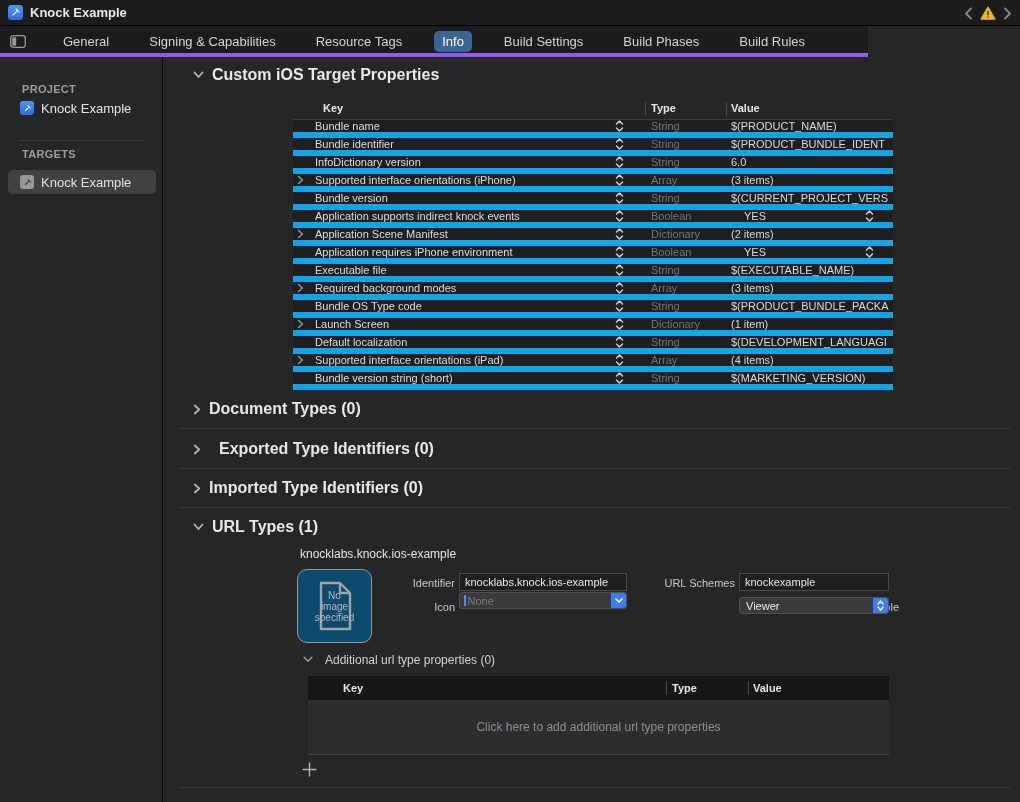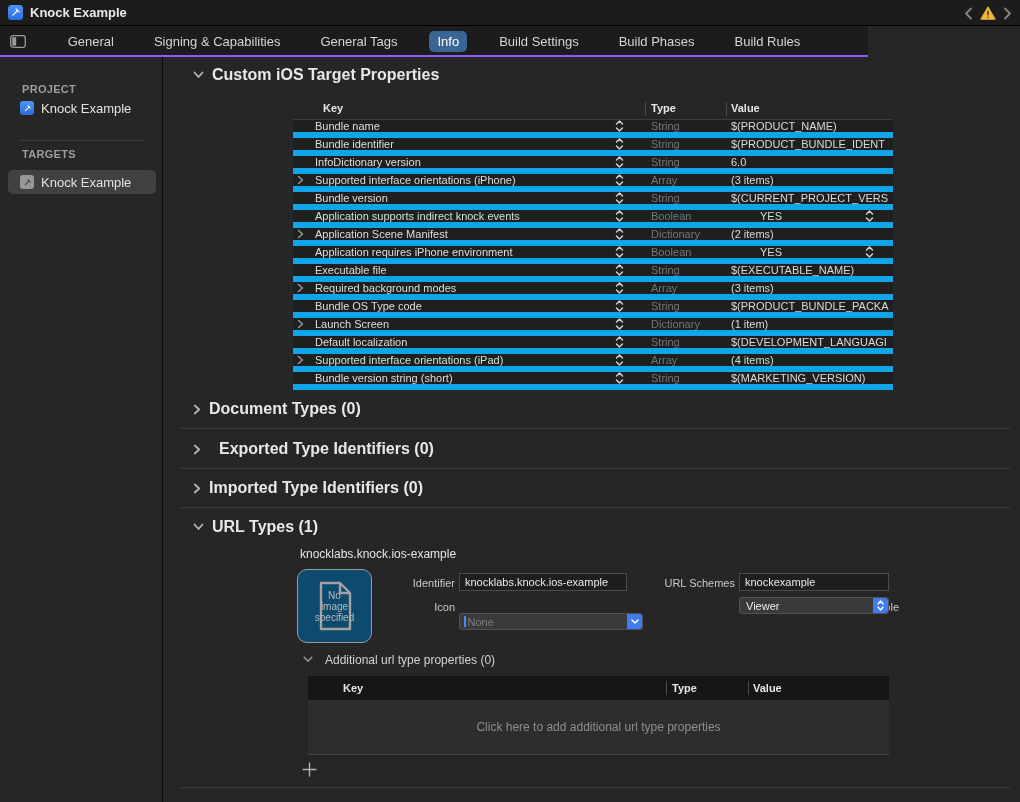--- a/index.html
+++ b/index.html
@@ -16,21 +16,21 @@
   .titlebar { position:absolute; left:0; top:0; width:1020px; height:26px;
     background:#1c1c1d; border-bottom:1px solid #000; display:flex; align-items:center; }
   .app-icon { width:15px; height:15px; margin:0 7px 0 8px; border-radius:3.5px;
     background:linear-gradient(#4f93f7,#2d6ce0); display:flex; align-items:center; justify-content:center; flex:0 0 auto; }
   .win-title { font-size:13px; font-weight:700; color:#e9e9ea; }
   .tb-right { position:absolute; right:8px; top:0; height:26px; display:flex; align-items:center; gap:7px; }
   .warn-tri { position:relative; width:16px; height:14px; }
 
   
   .tabbar { position:absolute; left:0; top:26px; width:868px; height:31px;
-    background:#1c1c1d; border-bottom:2px solid #8b5cf6; }
+    background:#1c1c1d; border-bottom:4px solid #8b5cf6; }
   .sidebar-toggle { position:absolute; left:10px; top:9px; cursor:default; }
   .tabs { position:absolute; left:0; top:0; width:100%; height:31px;
     display:flex; align-items:center; justify-content:center; gap:24px; }
   .tab { font-size:13px; color:#d4d4d6; padding:3px 8px; border-radius:5px; white-space:nowrap; }
   .tab.active { background:#3a6595; color:#fff; }
 
   
   .sidebar { position:absolute; left:0; top:57px; width:163px; height:745px;
     background:#262627; border-right:1px solid #0a0a0a; }
   .sb-header { position:absolute; left:22px; font-size:11px; font-weight:700;
@@ -57,21 +57,21 @@
   .pt-head .h { position:absolute; top:4px; font-size:11px; font-weight:700; color:#e6e6e7; }
   .vsep { position:absolute; top:4px; width:1px; height:14px; background:#4a4a4c; }
   .prow { position:relative; height:18px; background:#1f1f20; border-bottom:6px solid #0ea5e9; }
   .prow > span { position:absolute; top:50%; transform:translateY(-50%); font-size:11px; white-space:nowrap; }
   .p-disc { left:4px; visibility:hidden; }
   .prow.has-disclosure .p-disc { visibility:visible; }
   .p-key { left:22px; color:#dedede; }
   .p-stepper { left:322px; }
   .p-type { left:358px; color:#757578; }
   .p-value { left:438px; color:#dadadb; max-width:158px; overflow:hidden; }
-  .prow.bool .p-value { left:467px; }
+  .prow.bool .p-value { left:451px; }
   .p-rstep { left:572px; display:none; }
   .prow.bool .p-rstep { display:block; }
 
   
   .url-item-title { position:absolute; left:136px; top:490px; font-size:12px; color:#e4e4e5; }
   .img-well { position:absolute; left:133px; top:512px; width:75px; height:74px;
     background:#0c4a6e; border:1.5px solid #99999c; border-radius:10px; }
   .img-well svg { position:absolute; left:50%; top:50%; transform:translate(-50%,-50%); }
   .img-well .ph-text { position:absolute; left:0; top:50%; transform:translateY(-50%);
     width:100%; text-align:center; font-size:10px; line-height:11px; color:#b9b9bc; }
@@ -138,21 +138,21 @@
   <span class="sidebar-toggle">
     <svg width="16" height="13" viewBox="0 0 16 13">
         <rect x="0.7" y="0.7" width="14.6" height="11.6" rx="2.5" fill="none" stroke="#9a9a9d" stroke-width="1.3"></rect>
         <rect x="2.2" y="2.2" width="4" height="8.6" rx="1" fill="#9a9a9d"></rect>
       </svg>
   </span>
   <div class="tabs">
 
   <div class="tab">General</div>
       <div class="tab">Signing &amp; Capabilities</div>
-      <div class="tab">General Tags</div>
+      <div class="tab">Resource Tags</div>
       <div class="tab active">Info</div>
       <div class="tab">Build Settings</div>
       <div class="tab">Build Phases</div>
       <div class="tab">Build Rules</div>
     </div>
 </div>
 
 <div class="sidebar">
   <div class="sb-header" style="top:26px;">PROJECT</div>
   <div class="sb-item" style="top:39px;">
@@ -525,21 +525,21 @@
   <div class="t-field" style="left:295px; top:516px; width:168px;">
     <span>knocklabs.knock.ios-example</span>
   </div>
 
   <div class="f-label" style="left:476px; top:520px;">URL Schemes</div>
   <div class="t-field" style="left:575px; top:516px; width:150px;">
     <span>knockexample</span>
   </div>
 
   <div class="f-label" style="left:196px; top:544px;">Icon</div>
-  <div class="combo" style="left:295px; top:556px; width:184px;">
+  <div class="combo" style="left:295px; top:535px; width:168px;">
     <span class="ibeam"></span>
     <span>None</span>
     <span class="caret-btn">
       <svg width="8" height="5" viewBox="0 0 8 5">
           <polyline points="1,1 4,4 7,1" stroke="#fff" stroke-width="1.5" fill="none" stroke-linecap="round" stroke-linejoin="round"></polyline>
         </svg>
     </span>
   </div>
 
   <div class="f-label" style="left:640px; top:544px;">Role</div>

